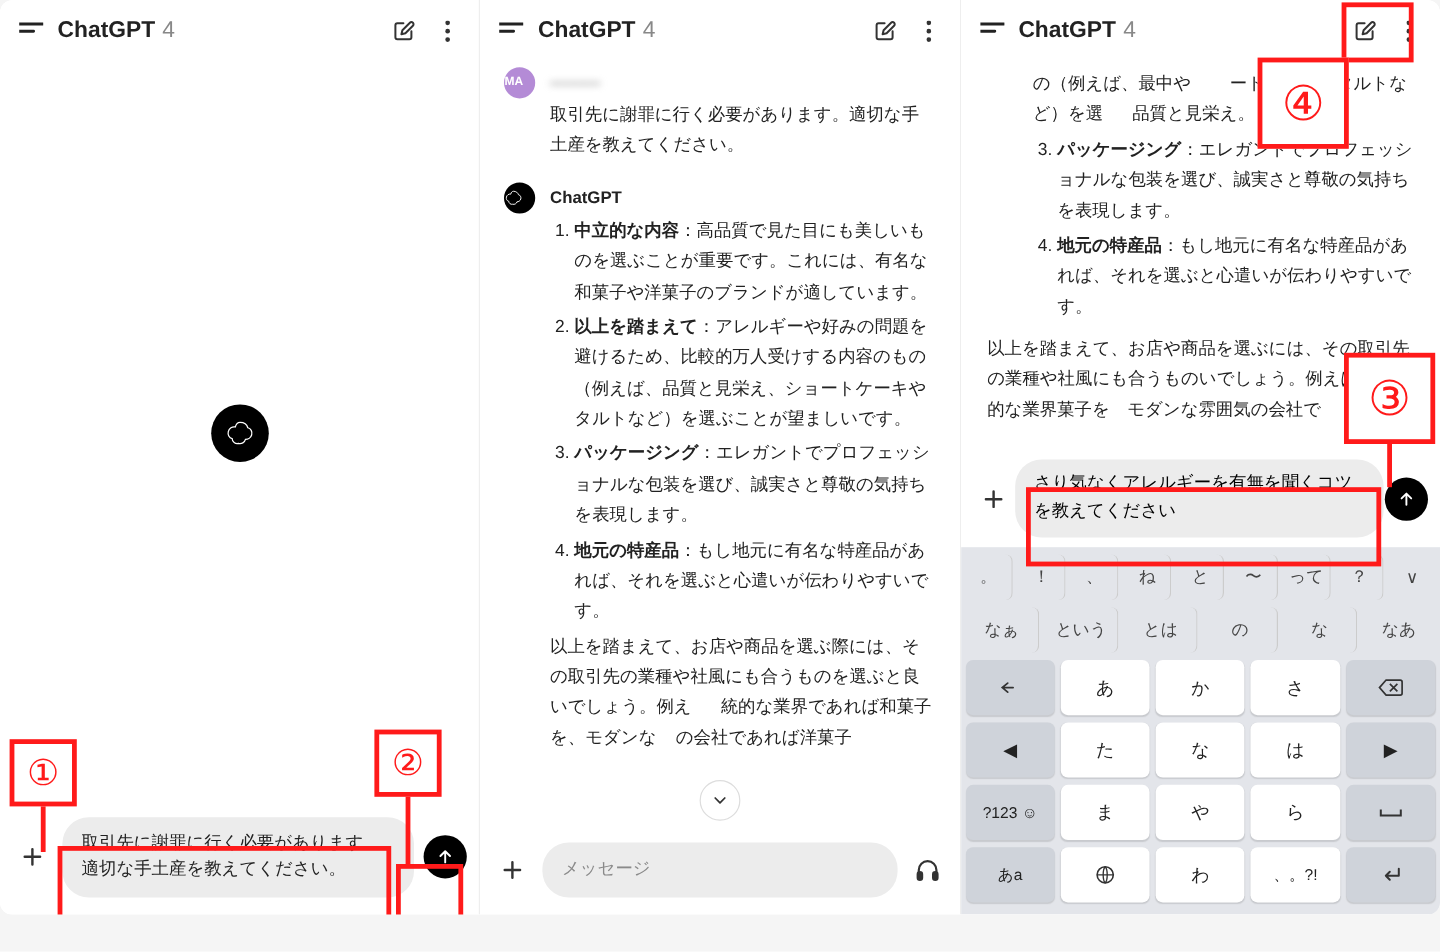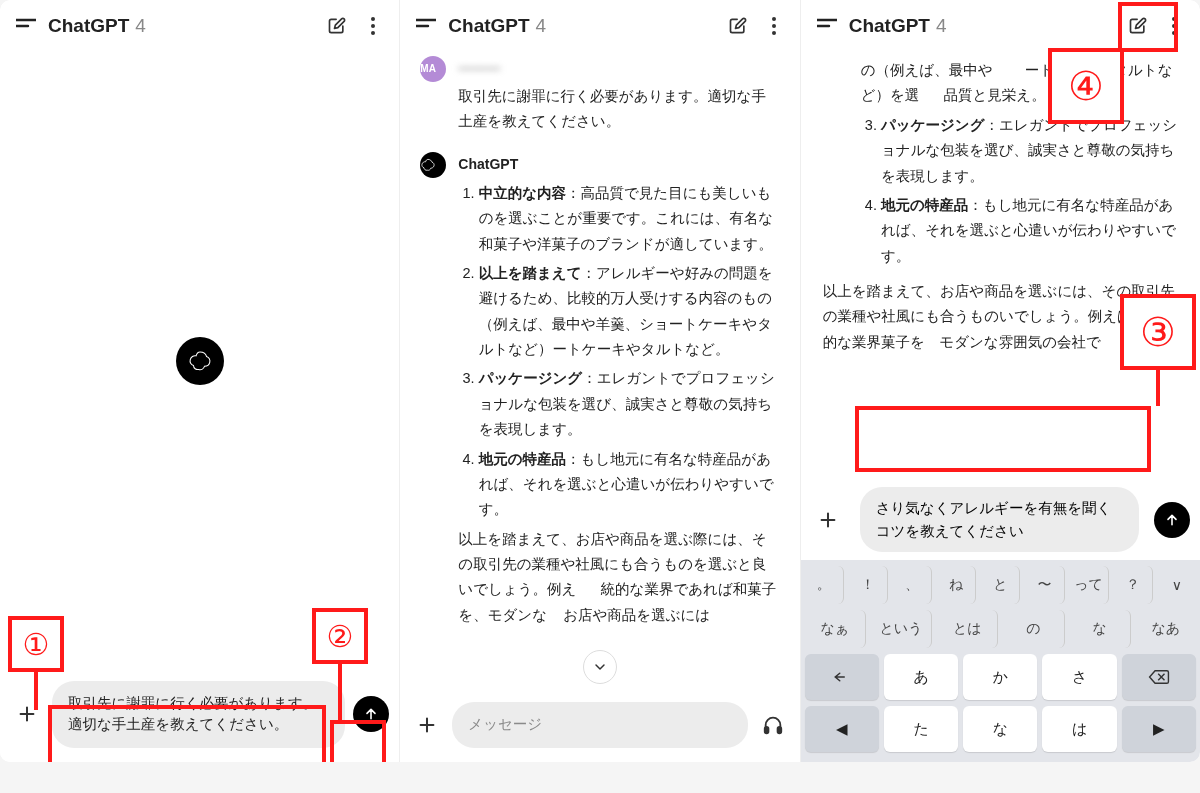--- a/index.html
+++ b/index.html
@@ -111,21 +111,21 @@
   .scroll-down {
     position:absolute; left:50%; transform:translateX(-50%);
     bottom: 8px;
     width:34px; height:34px; border-radius:50%;
     background:#fff; border:1px solid #ddd;
     display:flex; align-items:center; justify-content:center;
   }
 
   
   .chat-scroll3 { flex:1; overflow:hidden; padding: 6px 22px 0 22px; font-size:14.5px; line-height:1.75; color:#222; }
-  .p3-composer { padding: 8px 10px; display:flex; gap:15px; align-items:center; }
+  .p3-composer { padding: 8px 10px; display:flex; gap:1px; align-items:center;font-family:Liberation Mono, monospace; }
   .p3-input {
     flex:1; background:#ececec; border-radius:22px;
     padding: 10px 16px; font-size:14.5px; line-height:1.55;
   }
 
   
   .kbd { background:#e3e5ea; padding:6px 4px 10px 4px; }
   .krow { display:flex; gap:5px; margin-bottom:6px; }
   .krow:last-child { margin-bottom:0; }
   .key {
@@ -268,26 +268,26 @@
       <div class="msg">
         <div class="avatar gpt">
           <svg width="16" height="16" viewBox="0 0 40 40" fill="none">
               <path d="M20 6c5 0 9 3 10 7 4 1 6 5 5 9s-5 6-8 6c-1 4-5 6-9 5-4 1-8-2-8-6-4-1-6-5-5-9s5-7 9-6c1-4 3-6 6-6z" stroke="#fff" stroke-width="2"></path>
             </svg>
         </div>
         <div class="msg-body">
           <div class="msg-name">ChatGPT</div>
           <ol class="resp-list">
             <li><b>中立的な内容</b><span>：高品質で見た目にも美しいものを選ぶことが重要です。これには、有名な和菓子や洋菓子のブランドが適しています。</span></li>
-            <li><b>以上を踏まえて</b><span>：アレルギーや好みの問題を避けるため、比較的万人受けする内容のもの（例えば、最中や羊羹、ショートケーキやタルトなど）ートケーキやタルトなど。</span></li>
+            <li><b>以上を踏まえて</b><span>：アレルギーや好みの問題を避けるため、比較的万人受けする内容のもの（例えば、品質と見栄え、ショートケーキやタルトなど）を選ぶことが望ましいです。</span></li>
             <li><b>パッケージング</b><span>：エレガントでプロフェッショナルな包装を選び、誠実さと尊敬の気持ちを表現します。</span></li>
             <li><b>地元の特産品</b><span>：もし地元に有名な特産品があれば、それを選ぶと心遣いが伝わりやすいです。</span></li>
           </ol>
           <p>
-            <span>以上を踏まえて、お店や商品を選ぶ際には、その取引先の業種や社風にも合うものを選ぶと良いでしょう。例え</span>&nbsp;&nbsp;&nbsp;&nbsp;&nbsp;&nbsp;<span>統的な業界であれば和菓子を、モダンな</span>&nbsp;&nbsp;&nbsp;&nbsp;<span>お店や商品を選ぶには</span>
+            <span>以上を踏まえて、お店や商品を選ぶ際には、その取引先の業種や社風にも合うものを選ぶと良いでしょう。例え</span>&nbsp;&nbsp;&nbsp;&nbsp;&nbsp;&nbsp;<span>統的な業界であれば和菓子を、モダンな</span>&nbsp;&nbsp;&nbsp;&nbsp;<span>の会社であれば洋菓子</span>
           </p>
         </div>
       </div>
 
       <div class="scroll-down">
         <svg width="16" height="16" viewBox="0 0 24 24">
             <path d="M6 9l6 6 6-6" stroke="#333" stroke-width="2.2" fill="none" stroke-linecap="round" stroke-linejoin="round"></path>
           </svg>
       </div>
     </div>
@@ -401,20 +401,47 @@
             </svg>
           </div>
       </div>
       <div class="krow">
         <div class="key dark">◀</div>
         <div class="key">た</div>
         <div class="key">な</div>
         <div class="key">は</div>
         <div class="key dark">▶</div>
       </div>
+      <div class="krow">
+        <div class="key dark small-txt">?123 ☺</div>
+        <div class="key">ま</div>
+        <div class="key">や</div>
+        <div class="key">ら</div>
+        <div class="key dark">
+            <svg width="20" height="10" viewBox="0 0 24 10">
+              <path d="M2 2v6h20V2" stroke="#333" stroke-width="2" fill="none"></path>
+            </svg>
+          </div>
+      </div>
+      <div class="krow">
+        <div class="key dark small-txt">あa</div>
+        <div class="key">
+            <svg width="18" height="18" viewBox="0 0 24 24">
+              <circle cx="12" cy="12" r="9" stroke="#333" stroke-width="1.8" fill="none"></circle>
+              <path d="M3 12h18M12 3c3 3 3 15 0 18M12 3c-3 3-3 15 0 18" stroke="#333" stroke-width="1.5" fill="none"></path>
+            </svg>
+          </div>
+        <div class="key">わ</div>
+        <div class="key small-txt">、。?!</div>
+        <div class="key dark">
+            <svg width="20" height="16" viewBox="0 0 24 18">
+              <path d="M20 3v7H7m0 0l4-4m-4 4l4 4" stroke="#333" stroke-width="2" fill="none" stroke-linecap="round" stroke-linejoin="round"></path>
+            </svg>
+          </div>
+      </div>
     </div>
 
     <div class="callout" style="right:22px; top:2px; width:60px; height:50px;"></div>
     <div class="callout-label" style="right:76px; top:48px; width:76px; height:76px; font-size:40px;">
         <span>④</span>
       </div>
 
     <div class="callout-label" style="right:4px; top:294px; width:76px; height:76px; font-size:40px;">
         <span>③</span>
       </div>

